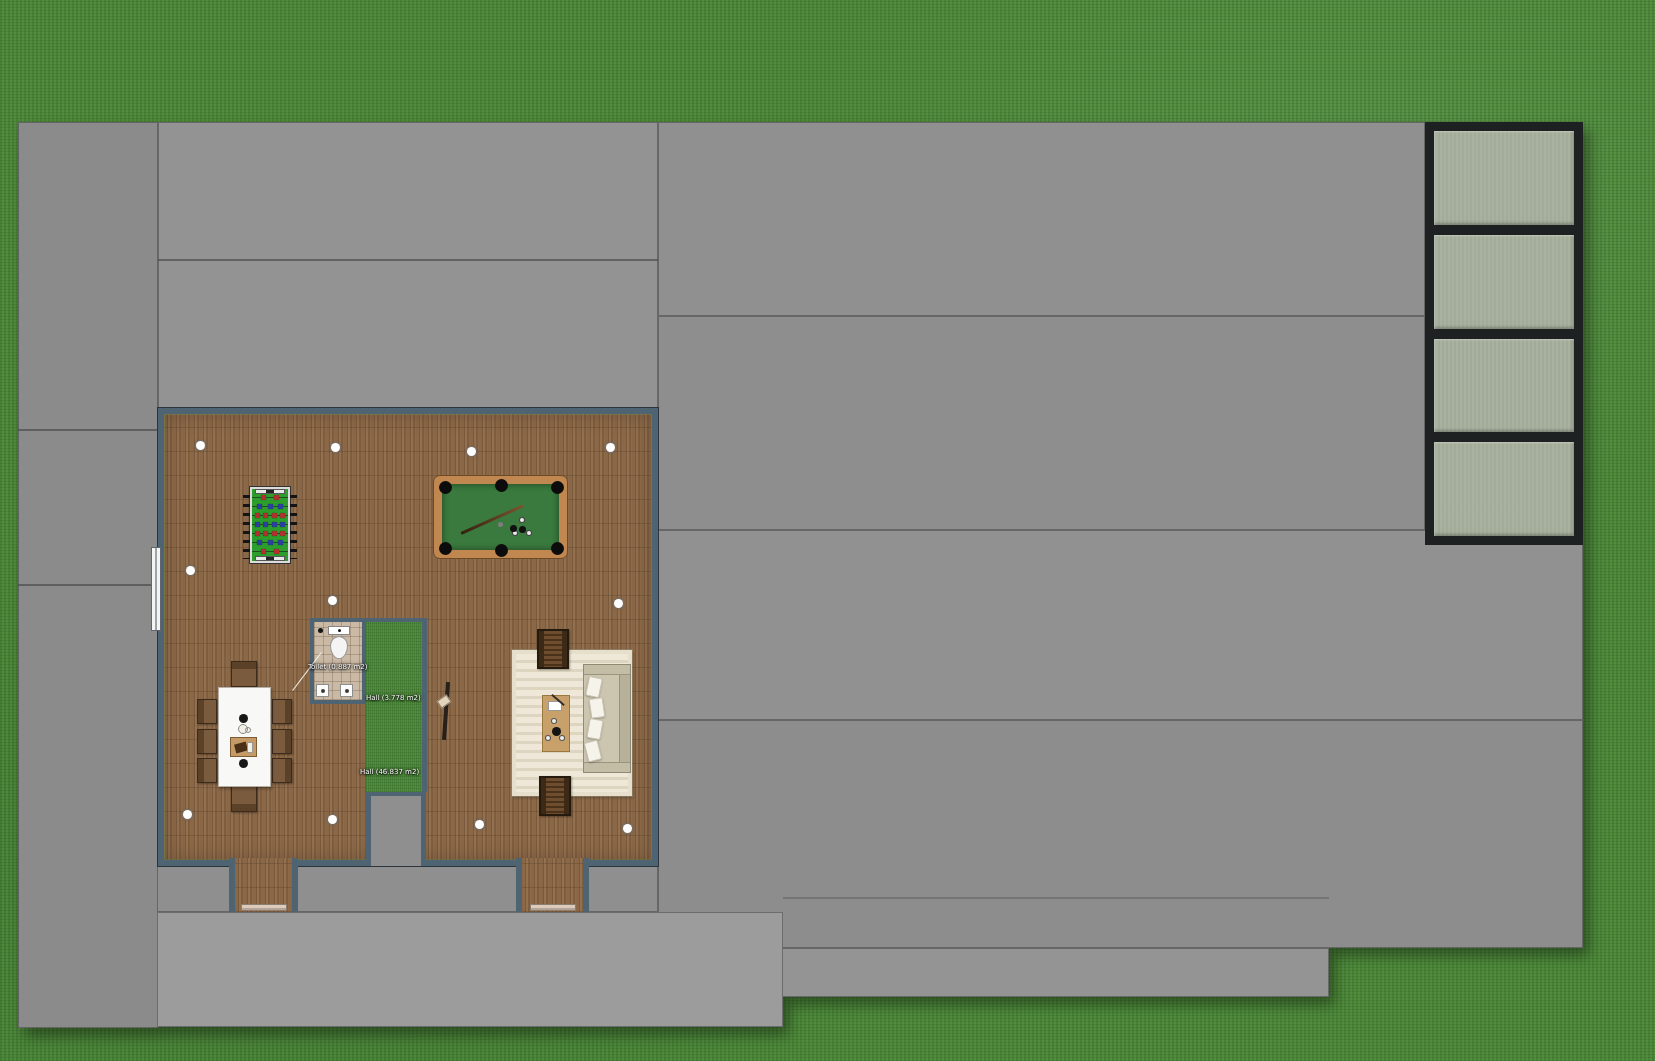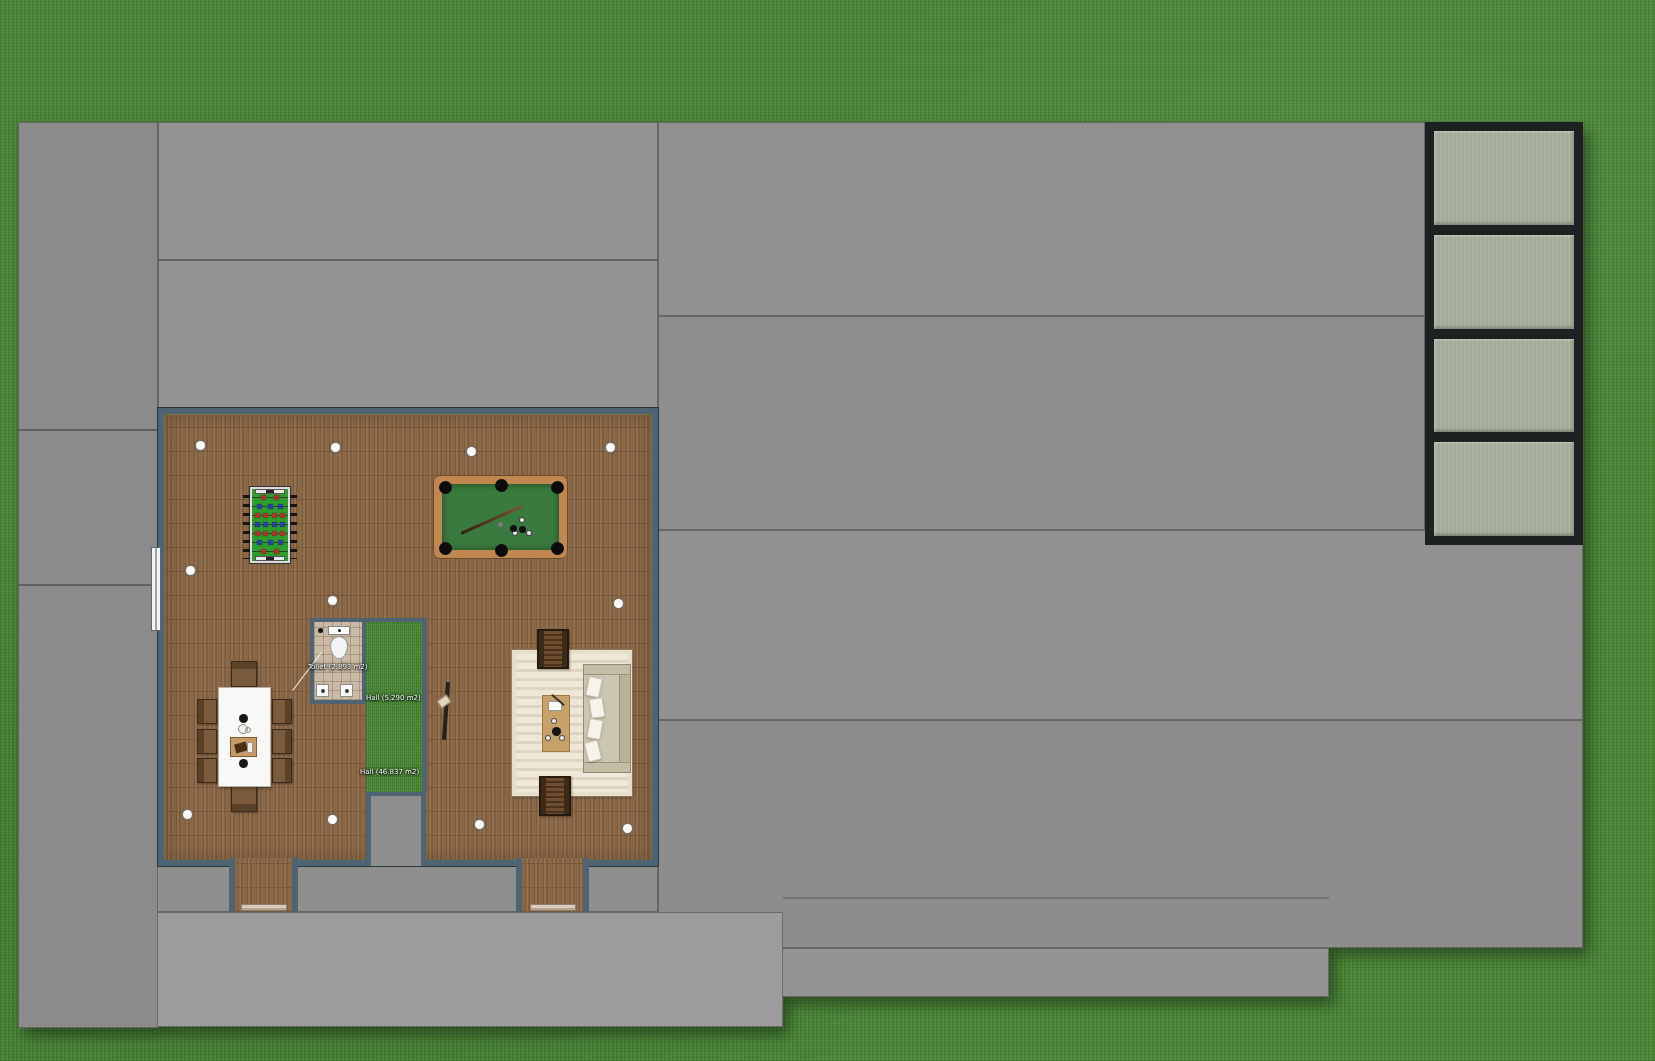--- a/index.html
+++ b/index.html
@@ -155,22 +155,22 @@
           <i></i>
         </span>
       <span class="sink" style="left:26px;top:62px;">
           <i></i>
         </span>
     </div>
     <div class="hall"></div>
     <span class="window-left"></span>
     <span class="door-swing"></span>
 
-    <div class="room-label" style="left:308px;top:663px;">Toilet (2.893 m2)</div>
-    <div class="room-label" style="left:366px;top:694px;">Hall (5.290 m2)</div>
+    <div class="room-label" style="left:308px;top:663px;">Toilet (0.887 m2)</div>
+    <div class="room-label" style="left:366px;top:694px;">Hall (3.778 m2)</div>
     <div class="room-label" style="left:360px;top:768px;">Hall (46.837 m2)</div>
 
     <div class="fb">
       <span class="fb-goal" style="top:0;"></span>
       <span class="fb-goal" style="bottom:0;"></span>
       <div class="fb-row" style="top:6px;">
           <span class="fb-p red"></span>
           <span class="fb-p red"></span>
         </div>
       <div class="fb-row" style="top:15px;">

